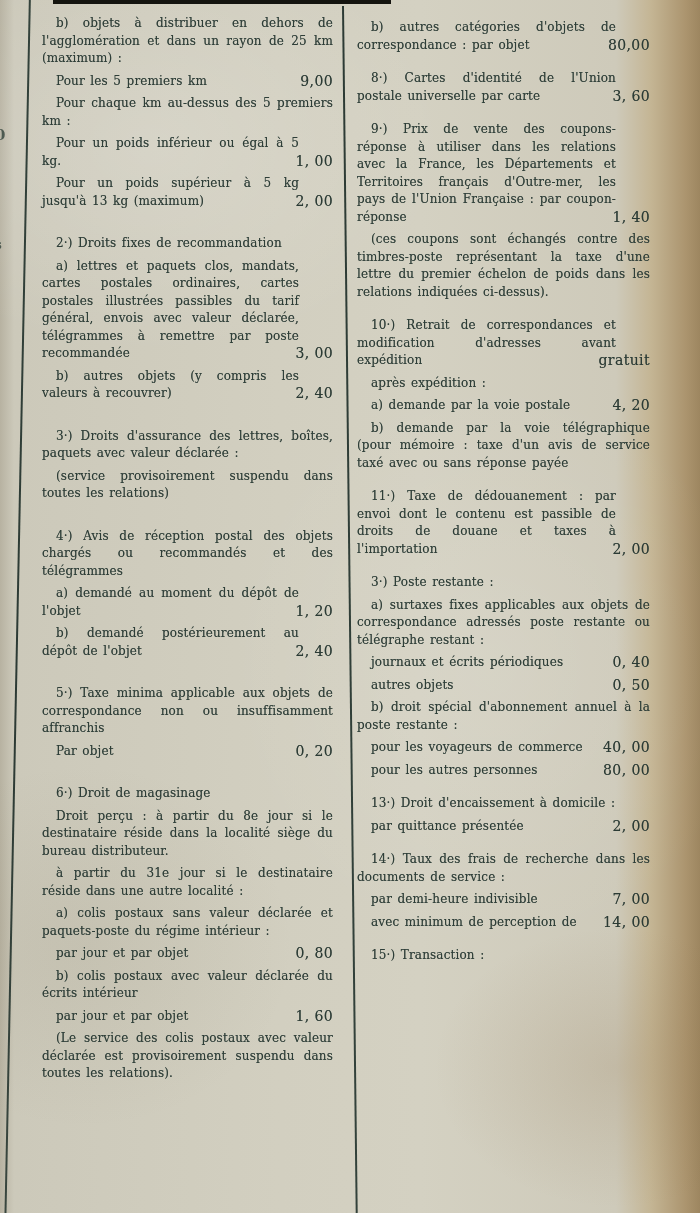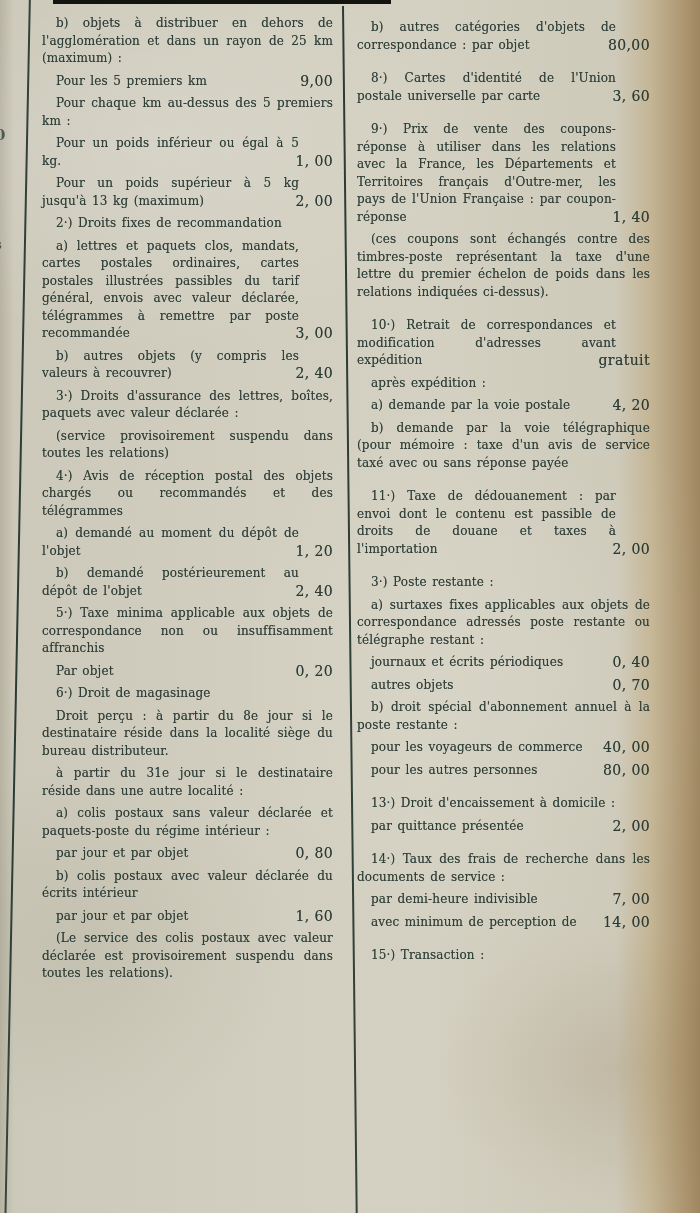--- a/index.html
+++ b/index.html
@@ -30,21 +30,21 @@
     transform:rotate(-0.65deg);transform-origin:top center;
   }
   .edge-glyph{
     position:absolute;left:-5px;font-weight:700;font-size:15px;color:#3a4a42;
     letter-spacing:0;opacity:.85;
   }
   .col{position:absolute;top:10px;}
   .col-left{left:42px;width:291px;}
   .col-right{left:357px;width:293px;top:14px;}
   .row{position:relative;margin:5px 0;}
-  .row.h{margin-top:5px;}
+  .row.h{margin-top:25px;}
   .col-right .row.h{margin-top:16px;}
   .txt{
     margin:0;
     font-size:12px;line-height:17.5px;font-weight:400;
     text-align:justify;text-indent:14px;
     word-spacing:1.5px;letter-spacing:.15px;
     text-shadow:0 0 .5px rgba(46,62,56,.55);
   }
   .row.priced .txt{margin-right:34px;}
   .price{
@@ -186,21 +186,21 @@
       </div>
       <div class="row p">
         <p class="txt">a) surtaxes fixes applicables aux objets de correspondance adressés poste restante ou télégraphe restant :</p>
       </div>
       <div class="row p priced">
         <p class="txt">journaux et écrits périodiques</p>
         <div class="price">0, 40</div>
       </div>
       <div class="row p priced">
         <p class="txt">autres objets</p>
-        <div class="price">0, 70</div>
+        <div class="price">0, 50</div>
       </div>
       <div class="row p">
         <p class="txt">b) droit spécial d'abonnement annuel à la poste restante :</p>
       </div>
       <div class="row p priced">
         <p class="txt">pour les voyageurs de commerce</p>
         <div class="price">40, 00</div>
       </div>
       <div class="row p priced">
         <p class="txt">pour les autres personnes</p>

